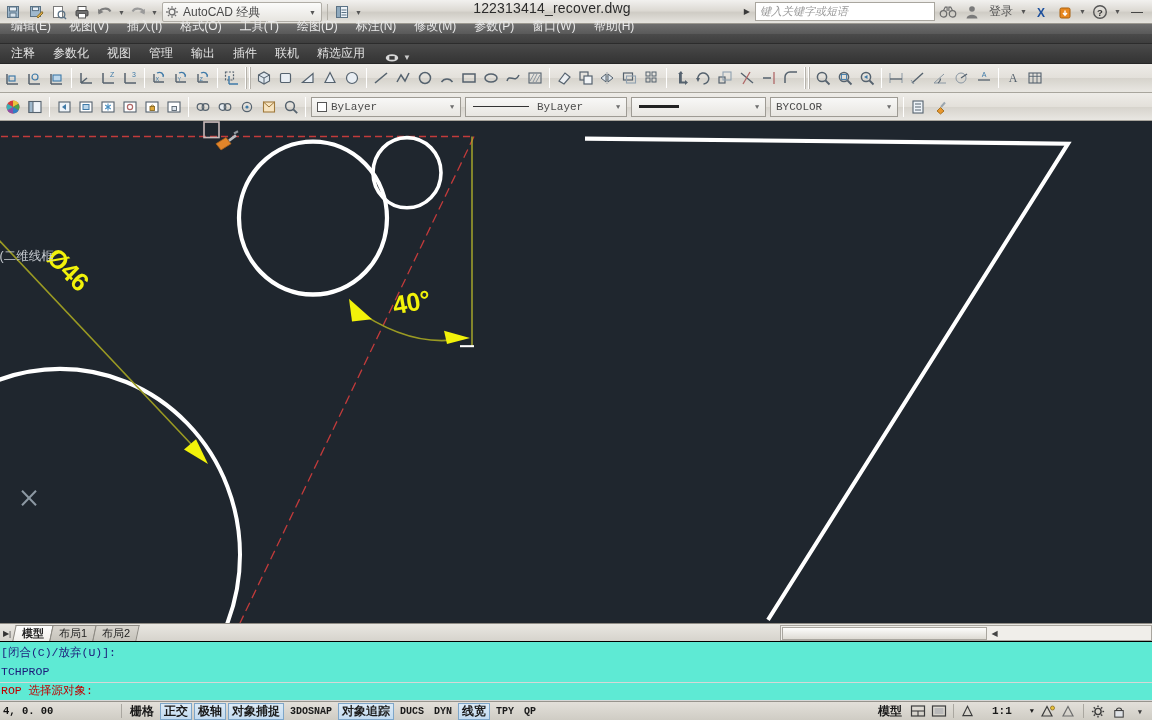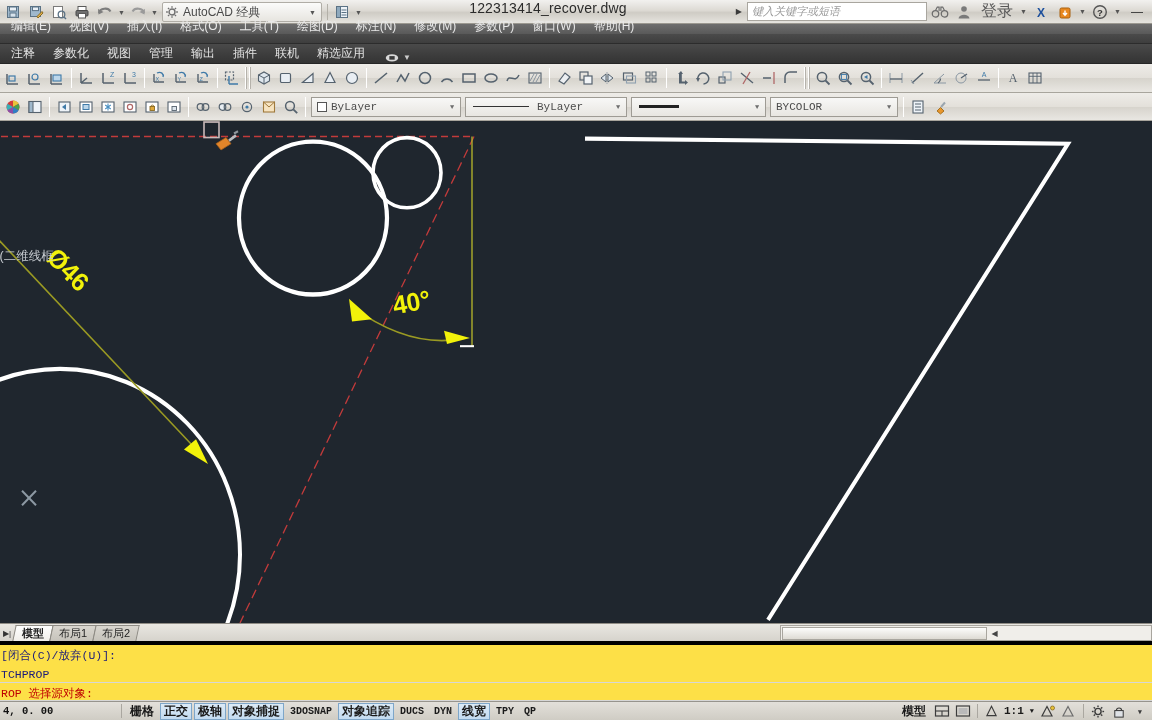--- a/index.html
+++ b/index.html
@@ -38,21 +38,21 @@
     font-size:14px; color:#2b2b2b; position:relative;
   }
   .dwgname{ letter-spacing:.2px; }
   .arrowbtn{ color:#3a3a3a; font-size:8px; padding:0 3px;}
   .searchbox{
     width:180px; height:19px; background:#ffffff; border:1px solid #a9a69f;
     display:flex; align-items:center; padding-left:4px;
   }
   .searchbox span{ color:#9a9a9a; font-style:italic; font-size:11px;}
   .title-right{ display:flex; align-items:center; gap:2px; padding-right:2px;}
-  .signin{ color:#585858; font-size:16px; padding:0 4px;}
+  .signin{ color:#585858; font-size:12px; padding:0 4px;}
   .winbtn{ width:26px; height:23px; display:flex; align-items:center; justify-content:center; color:#333; font-size:12px;}
 
   
   .menubar{
     height:20px; flex:0 0 20px; display:flex; align-items:center;
     background:linear-gradient(180deg,#6e6e6e 0%,#5a5a5a 50%,#4b4b4b 51%,#3e3e3e 100%);
     color:#e9e9e9; padding-left:2px; border-bottom:1px solid #2c2c2c;
   }
   .menubar .mi{ padding:0 9px; height:36px; line-height:20px; font-size:12px; white-space:nowrap;}
 
@@ -118,21 +118,21 @@
   .lspacer{ flex:1;}
   .hscroll{
     height:16px; flex:0 0 auto; width:372px; display:flex; align-items:center;
     background:#f0eeea; border:1px solid #a9a69f;
   }
   .hthumb{ width:205px; height:13px; background:linear-gradient(180deg,#fdfdfc,#dedbd4); border:1px solid #a9a69f; margin-left:1px;}
   .harrow{ width:15px; text-align:center; color:#444; font-size:8px;}
 
   
   .cmdarea{
-    flex:0 0 60px; height:60px; background:#fde047; border-top:4px solid #000000;
+    flex:0 0 60px; height:60px; background:#5eead4; border-top:1px solid #000000;
     font-family:"Liberation Mono", monospace; font-size:11.5px; color:#1c1c7a;
     padding:1px 0 0 0; overflow:hidden; position:relative;
   }
   .cline{ height:19px; line-height:19px; padding-left:1px; white-space:nowrap;}
   .cline.red{ color:#c00000;}
   .cline.prompt{ color:#1c1c7a;}
   .cmdsep{ position:absolute; left:0; right:0; bottom:18px; height:1px; background:#d7d7d7;}
   .cmdsep2{ position:absolute; left:0; right:0; bottom:0; height:1px; background:#d7d7d7;}
 
   
@@ -149,21 +149,21 @@
     border:1px solid transparent; white-space:nowrap; margin:0 1px;
     font-family:"Liberation Sans", sans-serif; font-size:12px;
   }
   .stoggle.mono{ font-family:"Liberation Mono", monospace; font-size:10px;}
   .stoggle.on{
     background:linear-gradient(180deg,#dceaf6,#c3dbf0); border:1px solid #7ea6c9;
   }
   .sb-sep{ width:1px; height:14px; background:#aaa7a0; margin:0 3px;}
   .sright{ margin-left:auto; display:flex; align-items:center; padding-right:2px; gap:1px;}
   .sicon{ width:20px; height:17px; display:flex; align-items:center; justify-content:center; color:#3c3c3c;}
-  .scale{ display:flex; align-items:center; gap:6px; padding:0 3px; font-family:"Liberation Mono", monospace; font-size:11px;}
+  .scale{ display:flex; align-items:center; gap:18px; padding:0 3px; font-family:"Liberation Mono", monospace; font-size:11px;}
 </style>
 </head>
 <body>
 
 <div id="app">
 
   <div class="titlebar">
     <div class="qat">
       <div class="qbtn">
         <svg width="16" height="16" viewBox="0 0 16 16">

